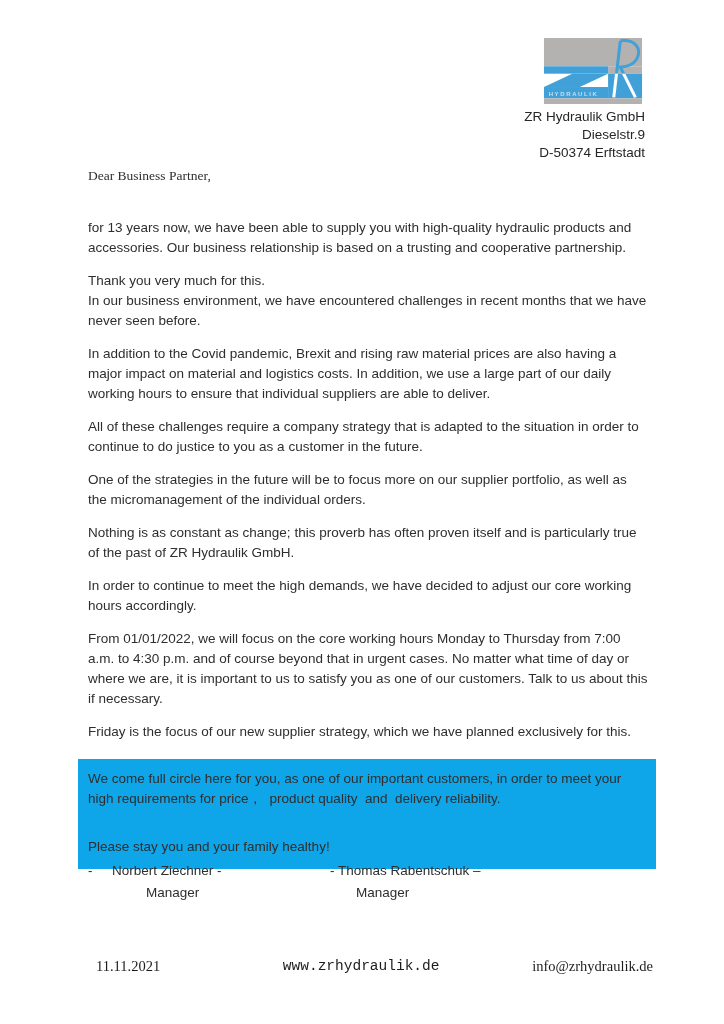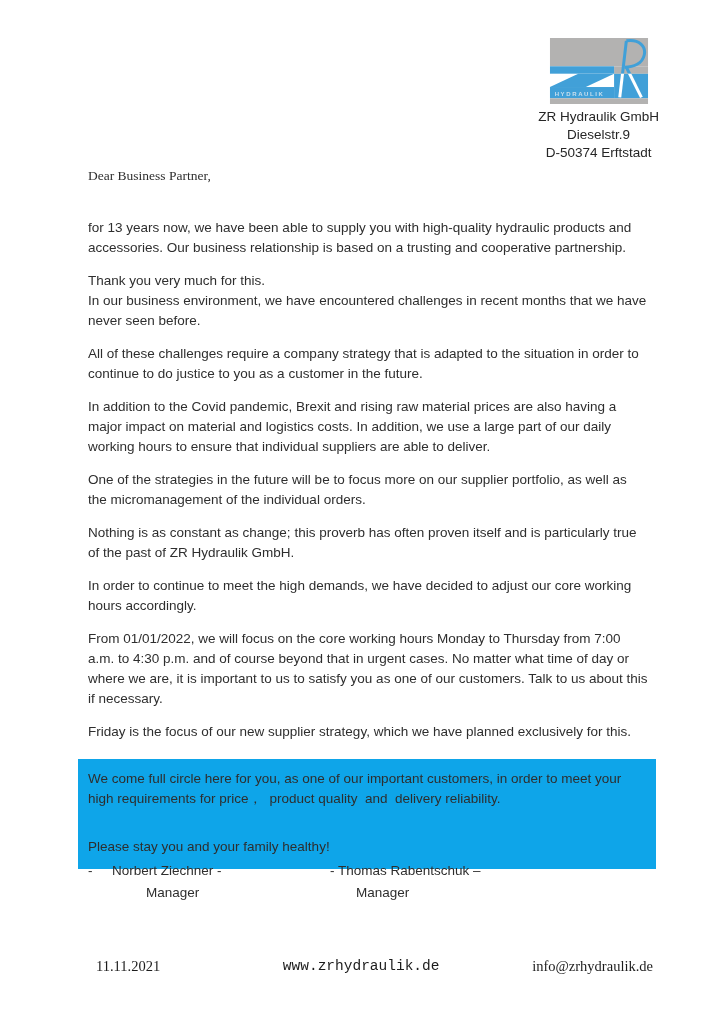--- a/index.html
+++ b/index.html
@@ -11,22 +11,22 @@
     margin: 0 auto;
     background: #ffffff;
     font-family: "Liberation Sans", sans-serif;
     color: #2e2e2e;
     overflow: hidden;
   }
   
   .letterhead {
     position: absolute;
     top: 38px;
-    right: 65px;
-    text-align: center;
+    right: 79px;
+    text-align: right;
   }
   .logo-wrap {
     display: inline-block;
     width: 104px;
     height: 66px;
     margin-bottom: 2px;
   }
   .address-line {
     font-size: 13.5px;
     line-height: 18px;
@@ -139,22 +139,22 @@
     <div class="address-line">Dieselstr.9</div>
     <div class="address-line">D-50374 Erftstadt</div>
   </div>
 
   <div class="body-wrap">
     <div class="salutation">Dear Business Partner,</div>
 
     <p class="para">for 13 years now, we have been able to supply you with high-quality hydraulic products and accessories. Our business relationship is based on a trusting and cooperative partnership.</p>
     <p class="para">Thank you very much for this.
 In our business environment, we have encountered challenges in recent months that we have never seen before.</p>
+    <p class="para">In addition to the Covid pandemic, Brexit and rising raw material prices are also having a major impact on material and logistics costs. In addition, we use a large part of our daily working hours to ensure that individual suppliers are able to deliver.</p>
     <p class="para">All of these challenges require a company strategy that is adapted to the situation in order to continue to do justice to you as a customer in the future.</p>
-    <p class="para">In addition to the Covid pandemic, Brexit and rising raw material prices are also having a major impact on material and logistics costs. In addition, we use a large part of our daily working hours to ensure that individual suppliers are able to deliver.</p>
     <p class="para">One of the strategies in the future will be to focus more on our supplier portfolio, as well as the micromanagement of the individual orders.</p>
     <p class="para">Nothing is as constant as change; this proverb has often proven itself and is particularly true of the past of ZR Hydraulik GmbH.</p>
     <p class="para">In order to continue to meet the high demands, we have decided to adjust our core working hours accordingly.</p>
     <p class="para">From 01/01/2022, we will focus on the core working hours Monday to Thursday from 7:00 a.m. to 4:30 p.m. and of course beyond that in urgent cases. No matter what time of day or where we are, it is important to us to satisfy you as one of our customers. Talk to us about this if necessary.</p>
     <p class="para">Friday is the focus of our new supplier strategy, which we have planned exclusively for this.</p>
 
     <div class="highlight-box">
       <p class="para">We come full circle here for you, as one of our important customers, in order to meet your high requirements for price，  product quality  and  delivery reliability.</p>
       <p class="para">Please stay you and your family healthy!</p>
     </div>

